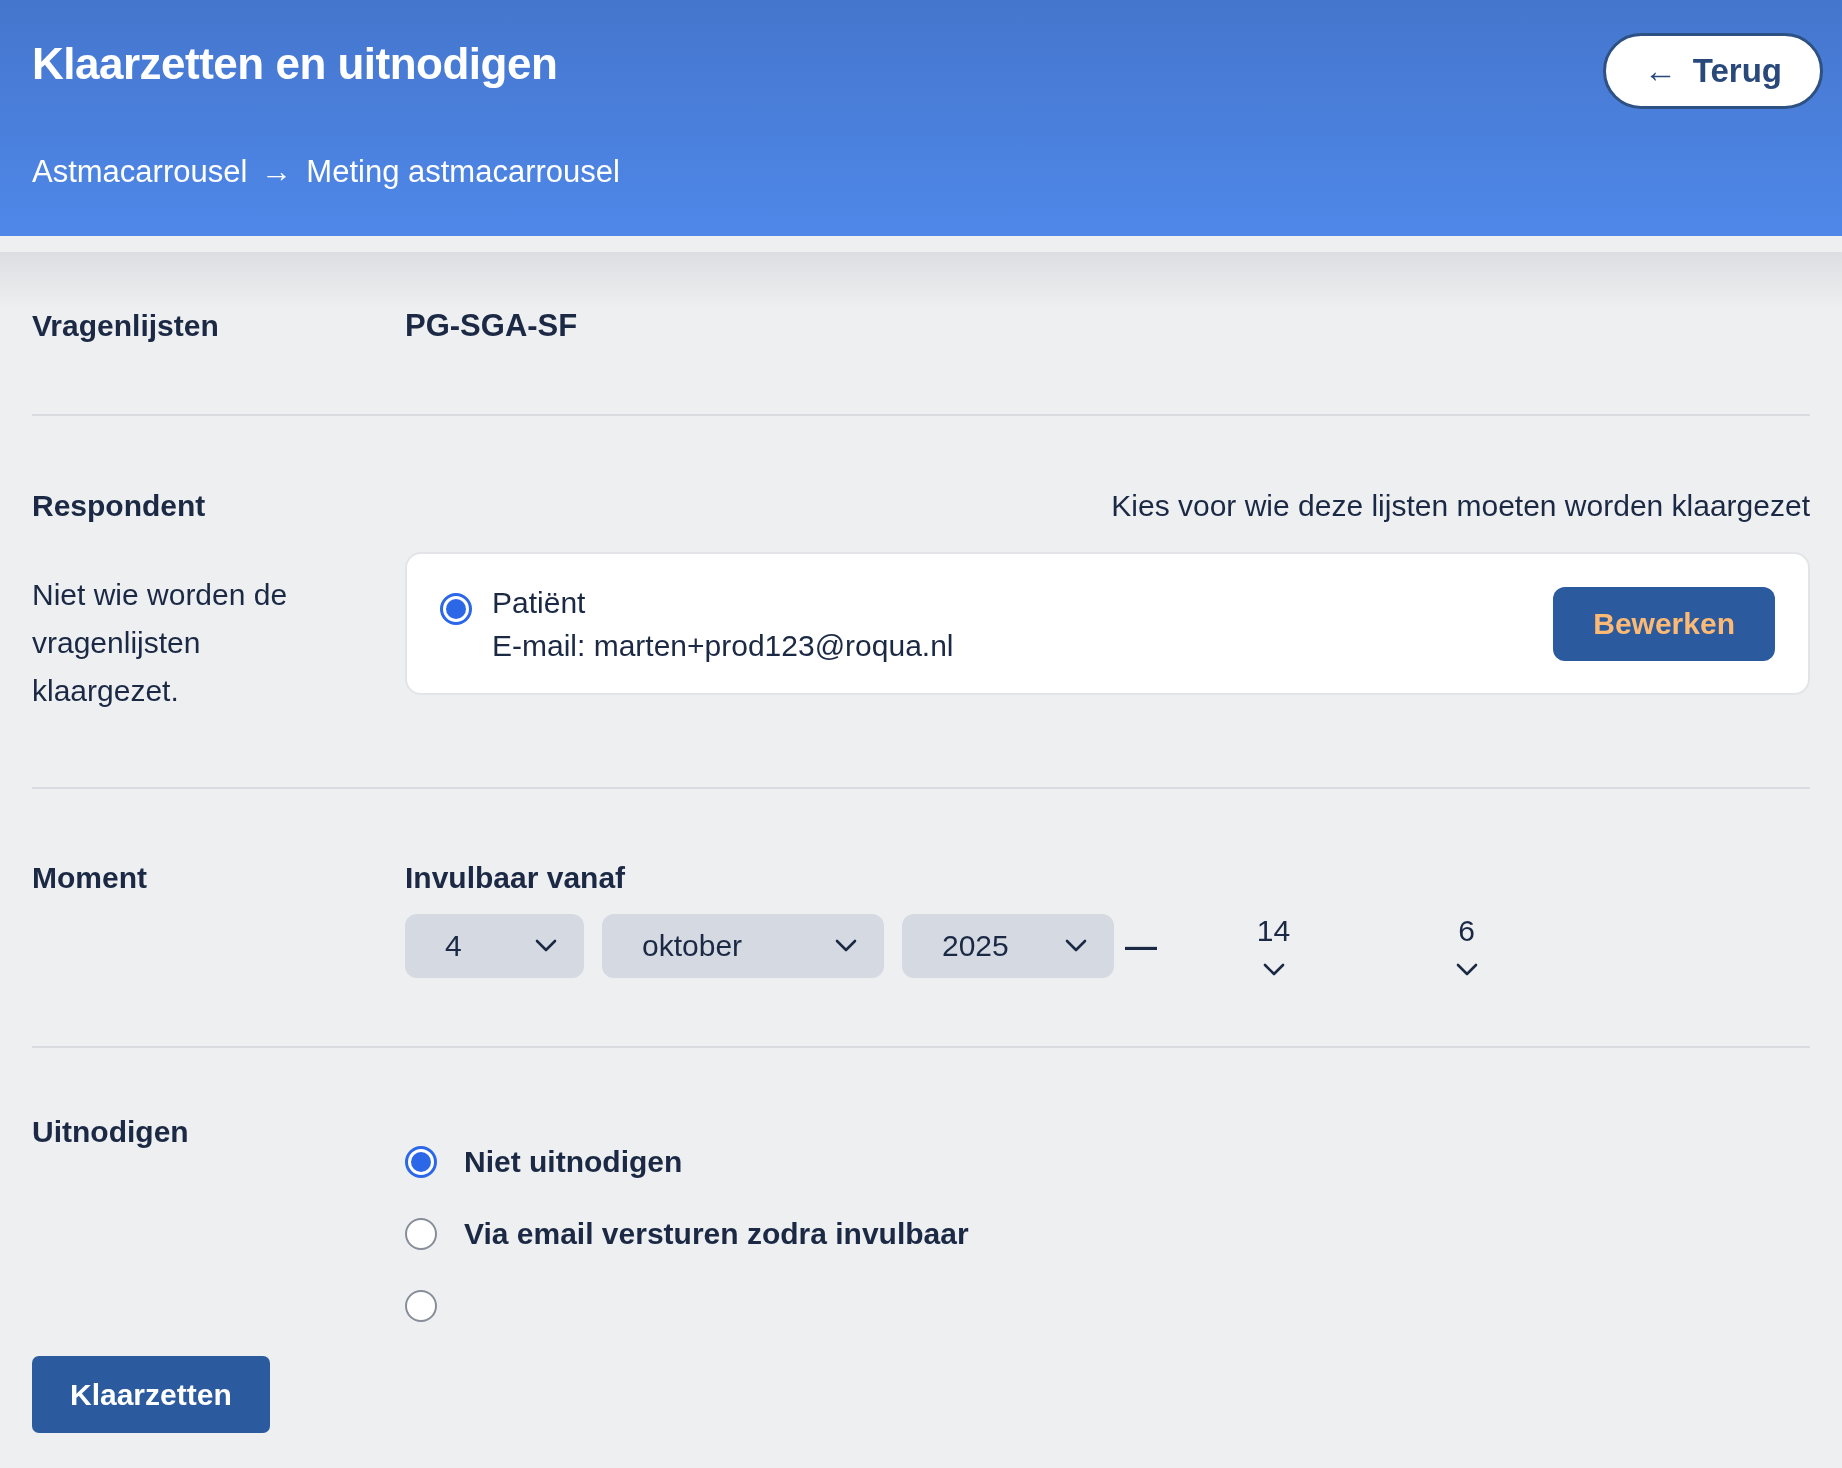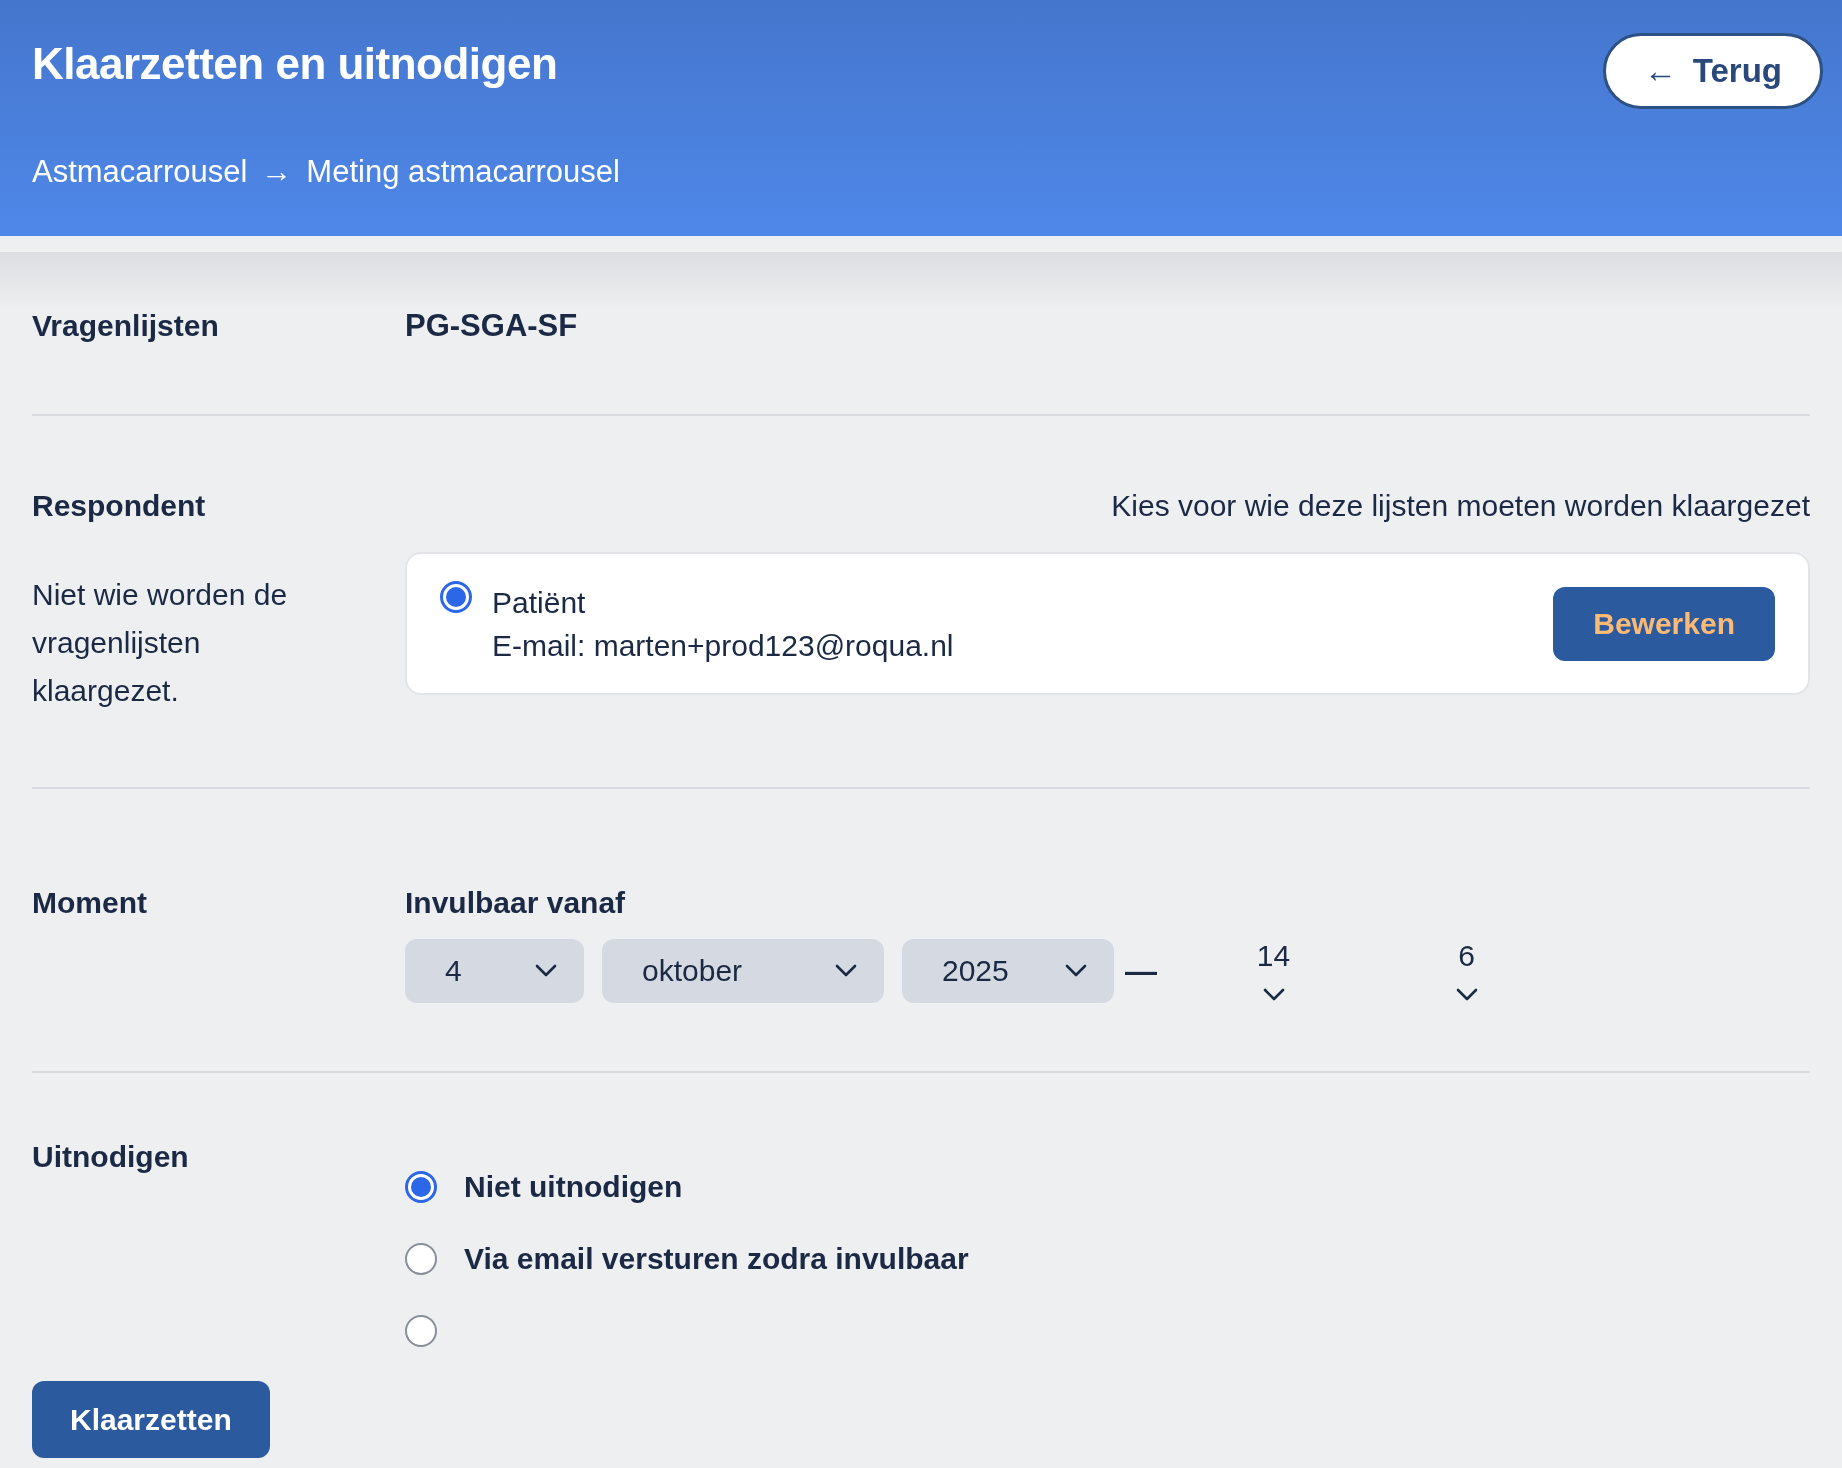--- a/index.html
+++ b/index.html
@@ -84,21 +84,21 @@
     line-height:36px;
     padding-right:60px;
   }
   .divider{
     border:none;
     border-top:2px solid var(--divider);
     height:0;
   }
   .row-vragenlijsten{padding:72px 0 70px;}
   .row-respondent{padding:72px 0 72px;}
-  .row-moment{padding:96px 0 68px;}
+  .row-moment{padding:71px 0 68px;}
   .row-uitnodigen{padding:66px 0 0;}
 
   .value-bold{font-size:31px;font-weight:700;line-height:36px;}
 
   
   .side-desc{
     margin-top:47px;
     font-size:30px;
     font-weight:400;
     line-height:48px;
@@ -116,21 +116,21 @@
     border:2px solid #e2e4e8;
     border-radius:16px;
     height:143px;
     display:flex;
     align-items:center;
     justify-content:space-between;
     padding:0 33px;
   }
   .patient-block .line1{
     display:flex;
-    align-items:flex-start;
+    align-items:flex-end;
     gap:20px;
     height:44px;
     font-size:30px;
     line-height:44px;
   }
   .patient-block .line2{
     margin-left:52px;
     font-size:30px;
     line-height:42px;
   }
@@ -224,21 +224,21 @@
   }
 
   
   .submit-btn{
     margin:28px 0 0 32px;
     height:77px;
     padding:0 38px;
     background:var(--btn-blue);
     color:#fff;
     border:none;
-    border-radius:12px;
+    border-radius:7px;
     font-size:30px;
     font-weight:600;
     font-family:inherit;
     cursor:pointer;
   }
 </style>
 </head>
 <body>
 
 

